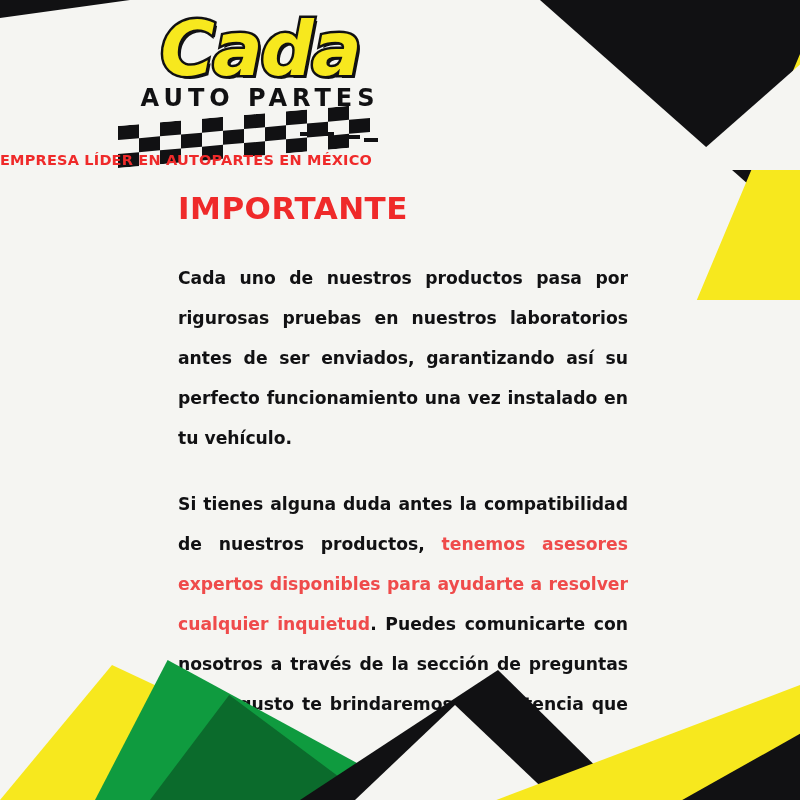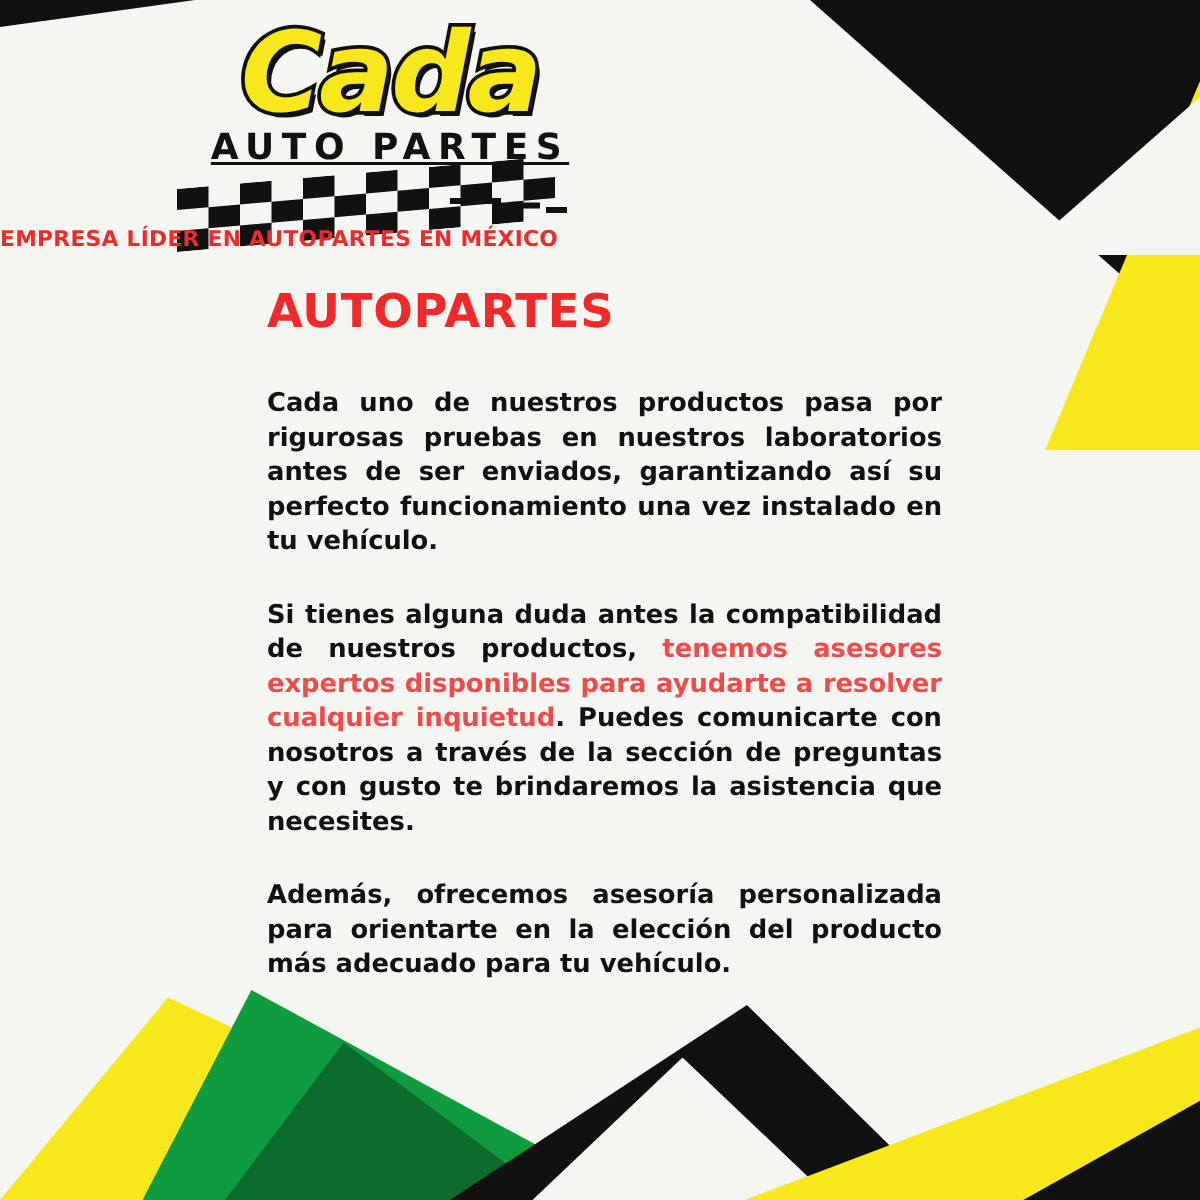--- a/index.html
+++ b/index.html
@@ -120,21 +120,20 @@
       -1px -1px 0 #111113;
     margin: 0;
   }
   .logo-sub {
     font-family: "DejaVu Sans", sans-serif;
     font-weight: 700;
     font-size: 24px;
     letter-spacing: 5px;
     color: #111113;
     margin: -6px 0 0 0;
-    text-decoration: underline;
   }
   
   #flag {
     position: absolute;
     top: 115px;
     left: 118px;
     width: 252px;
     height: 42px;
     transform: skewY(-5deg);
     overflow: hidden;
@@ -187,21 +186,21 @@
     font-weight: 700;
     font-size: 31px;
     color: #ef2a2a;
     letter-spacing: 0.5px;
     margin: 0 0 32px 0;
   }
   .para {
     font-family: "DejaVu Sans", sans-serif;
     font-weight: 700;
     font-size: 17.2px;
-    line-height: 23px;
+    line-height: 40px;
     color: #111113;
     text-align: justify;
     margin: 0 0 26px 0;
   }
   .para:last-child { margin-bottom: 0; }
   .hl { color: #ef4b4b; }
 </style>
 </head>
 <body>
 
@@ -264,21 +263,21 @@
 
   <div id="flag-tail">
     <div class="t" style="left:0;   top:0;  width:34px;"></div>
     <div class="t" style="left:40px;top:3px;width:20px;"></div>
     <div class="t" style="left:64px;top:6px;width:14px;"></div>
   </div>
 
   <div id="tagline">EMPRESA LÍDER  EN AUTOPARTES EN MÉXICO</div>
 
   <div id="content">
-    <div id="headline">AUTOPARTES</div>
+    <div id="headline">IMPORTANTE</div>
 
     <p class="para">Cada uno de nuestros productos pasa por rigurosas pruebas en nuestros laboratorios antes de ser enviados, garantizando así su perfecto funcionamiento una vez instalado en tu vehículo.</p>
 
     <p class="para"><span>Si tienes alguna duda antes la compatibilidad de nuestros productos, </span><span class="hl">tenemos asesores expertos disponibles para ayudarte a resolver cualquier inquietud</span><span>. Puedes comunicarte con nosotros a través de la sección de preguntas y con gusto te brindaremos la asistencia que necesites.</span></p>
 
     <p class="para">Además, ofrecemos asesoría personalizada para orientarte en la elección del producto más adecuado para tu vehículo.</p>
   </div>
 
   <div class="shape b-yellow-left"></div>
   <div class="shape b-green"></div>

